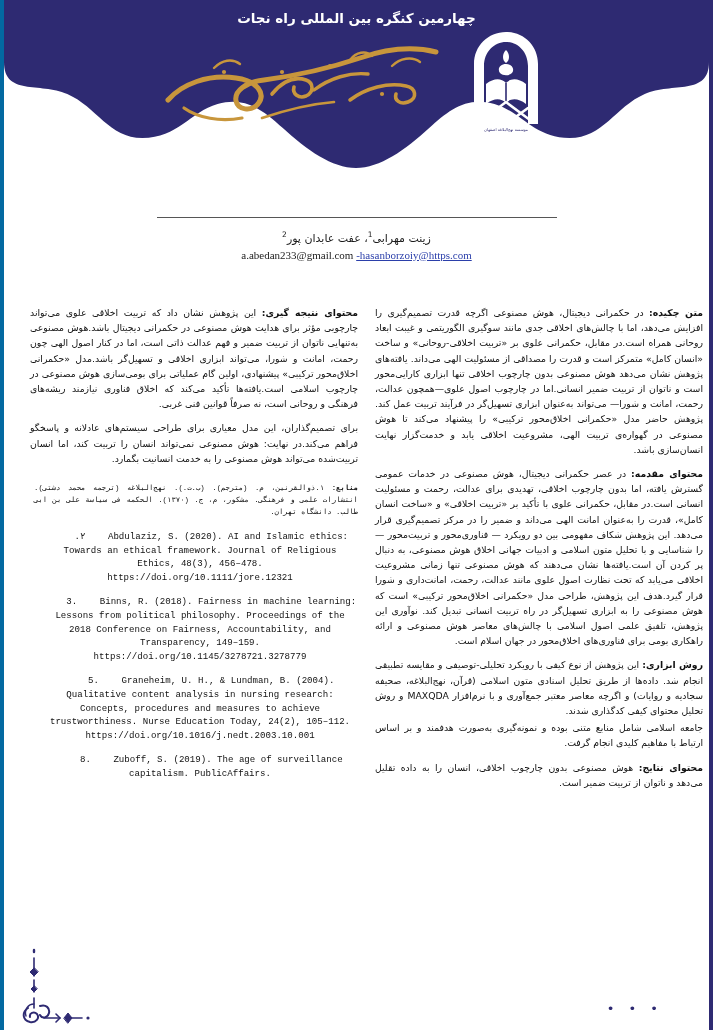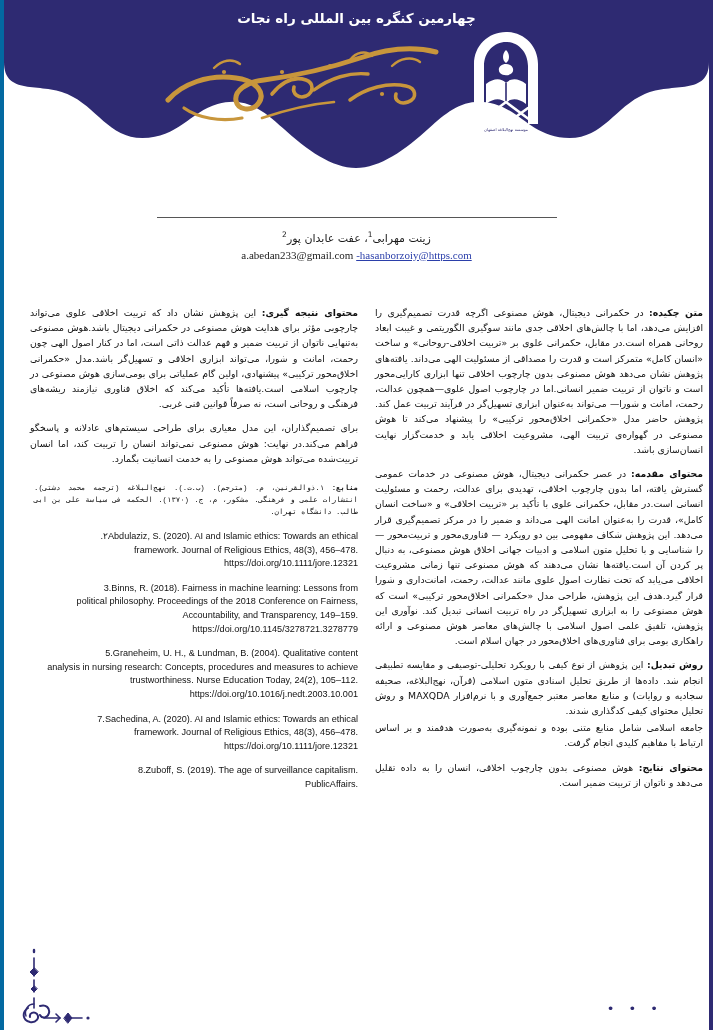--- a/index.html
+++ b/index.html
@@ -140,22 +140,22 @@
     font-size: 7.3px;
     line-height: 12px;
     color: #111111;
     margin: 16px 0 12px 4px;
   }
   .fa-sources b { font-weight: bold; }
 
   
   .ref {
     direction: ltr;
-    text-align: right;
-    font-family: Liberation Sans, sans-serif;
+    text-align: center;
+    font-family: Liberation Mono, monospace;
     font-size: 9.1px;
     line-height: 13.6px;
     color: #111111;
     margin: 0 0 11px 12px;
   }
   .ref .num {
     display: inline-block;
     width: 56px;
   }
   .ref .num.rtlnum { direction: rtl; }
@@ -249,21 +249,21 @@
   </div>
 
   <div class="columns">
 
     <div class="col col-right">
 
       <p class="fa"><b>متن چکیده:</b><span> در حکمرانی دیجیتال، هوش مصنوعی اگرچه قدرت تصمیم‌گیری را افزایش می‌دهد، اما با چالش‌های اخلاقی جدی مانند سوگیری الگوریتمی و غیبت ابعاد روحانی همراه است.در مقابل، حکمرانی علوی بر «تربیت اخلاقی-روحانی» و ساخت «انسان کامل» متمرکز است و قدرت را مصداقی از مسئولیت الهی می‌داند. یافته‌های پژوهش نشان می‌دهد هوش مصنوعی بدون چارچوب اخلاقی تنها ابزاری کارایی‌محور است و ناتوان از تربیت ضمیر انسانی.اما در چارچوب اصول علوی—همچون عدالت، رحمت، امانت و شورا— می‌تواند به‌عنوان ابزاری تسهیل‌گر در فرآیند تربیت عمل کند. پژوهش حاضر مدل «حکمرانی اخلاق‌محور ترکیبی» را پیشنهاد می‌کند تا هوش مصنوعی در گهواره‌ی تربیت الهی، مشروعیت اخلاقی یابد و خدمت‌گزار نهایت انسان‌سازی باشد.</span></p>
 
       <p class="fa"><b>محتوای مقدمه:</b><span> در عصر حکمرانی دیجیتال، هوش مصنوعی در خدمات عمومی گسترش یافته، اما بدون چارچوب اخلاقی، تهدیدی برای عدالت، رحمت و مسئولیت انسانی است.در مقابل، حکمرانی علوی با تأکید بر «تربیت اخلاقی» و «ساخت انسان کامل»، قدرت را به‌عنوان امانت الهی می‌داند و ضمیر را در مرکز تصمیم‌گیری قرار می‌دهد. این پژوهش شکاف مفهومی بین دو رویکرد — فناوری‌محور و تربیت‌محور — را شناسایی و با تحلیل متون اسلامی و ادبیات جهانی اخلاق هوش مصنوعی، به دنبال پر کردن آن است.یافته‌ها نشان می‌دهند که هوش مصنوعی تنها زمانی مشروعیت اخلاقی می‌یابد که تحت نظارت اصول علوی مانند عدالت، رحمت، امانت‌داری و شورا قرار گیرد.هدف این پژوهش، طراحی مدل «حکمرانی اخلاق‌محور ترکیبی» است که هوش مصنوعی را به ابزاری تسهیل‌گر در راه تربیت انسانی تبدیل کند. نوآوری این پژوهش، تلفیق علمی اصول اسلامی با چالش‌های معاصر هوش مصنوعی و ارائه راهکاری بومی برای فناوری‌های اخلاق‌محور در جهان اسلام است.</span></p>
 
-      <p class="fa tight"><b>روش تبدیل:</b><span> این پژوهش از نوع کیفی با رویکرد تحلیلی-توصیفی و مقایسه تطبیقی انجام شد. داده‌ها از طریق تحلیل اسنادی متون اسلامی (قرآن، نهج‌البلاغه، صحیفه سجادیه و روایات) و منابع معاصر معتبر جمع‌آوری و با نرم‌افزار  MAXQDA و روش تحلیل محتوای کیفی کدگذاری شدند.</span></p>
+      <p class="fa tight"><b>روش ابزاری:</b><span> این پژوهش از نوع کیفی با رویکرد تحلیلی-توصیفی و مقایسه تطبیقی انجام شد. داده‌ها از طریق تحلیل اسنادی متون اسلامی (قرآن، نهج‌البلاغه، صحیفه سجادیه و روایات) و اگرچه معاصر معتبر جمع‌آوری و با نرم‌افزار  MAXQDA و روش تحلیل محتوای کیفی کدگذاری شدند.</span></p>
 
       <p class="fa">جامعه اسلامی شامل منابع متنی بوده و نمونه‌گیری به‌صورت هدفمند و بر اساس ارتباط با مفاهیم کلیدی انجام گرفت.</p>
 
       <p class="fa tight"><b>محتوای نتایج:</b><span> هوش مصنوعی بدون چارچوب اخلاقی، انسان را به داده تقلیل می‌دهد و ناتوان از تربیت ضمیر است.</span></p>
 
 
     </div>
 
     <div class="col col-left">
 
@@ -274,21 +274,20 @@
       <p class="fa-sources"><b>منابع:</b><span> ۱.ذوالقرنین، م. (مترجم). (ب.ت.). نهج‌البلاغه (ترجمه محمد دشتی). انتشارات علمی و فرهنگی. مشکور، م، ج. (۱۳۷۰). الحکمه فی سیاسة علی بن ابی طالب. دانشگاه تهران.</span></p>
 
       <p class="ref"><span class="num rtlnum">۲.</span><span>Abdulaziz, S. (2020). AI and Islamic ethics: Towards an ethical framework. Journal of Religious Ethics, 48(3), 456–478. https://doi.org/10.1111/jore.12321</span></p>
 
       <p class="ref"><span class="num">3.</span><span>Binns, R. (2018). Fairness in machine learning: Lessons from political philosophy. Proceedings of the 2018 Conference on Fairness, Accountability, and Transparency, 149–159. https://doi.org/10.1145/3278721.3278779</span></p>
 
 
       <p class="ref"><span class="num">5.</span><span>Graneheim, U. H., &amp; Lundman, B. (2004). Qualitative content analysis in nursing research: Concepts, procedures and measures to achieve trustworthiness. Nurse Education Today, 24(2), 105–112. https://doi.org/10.1016/j.nedt.2003.10.001</span></p>
 
 
-      <p class="ref"><span class="num">7.</span><span>Sachedina, A. (2020). AI and Islamic ethics: Towards an ethical framework. Journal of Religious Ethics, 48(3), 456–478. https://doi.org/10.1111/jore.12321</span></p>
 
       <p class="ref"><span class="num">8.</span><span>Zuboff, S. (2019). The age of surveillance capitalism. PublicAffairs.</span></p>
     </div>
   </div>
 
   <svg class="ornament" viewBox="0 0 130 80">
     <g stroke="#2e2a72" fill="none" stroke-linecap="round">
       <path d="M14,4 V6" stroke-width="2.4"></path>
       <path d="M14,12 V30" stroke-width="1.6"></path>
       <path d="M14,22 L10,26 L14,30 L18,26 Z" fill="#2e2a72" stroke-width="1"></path>

